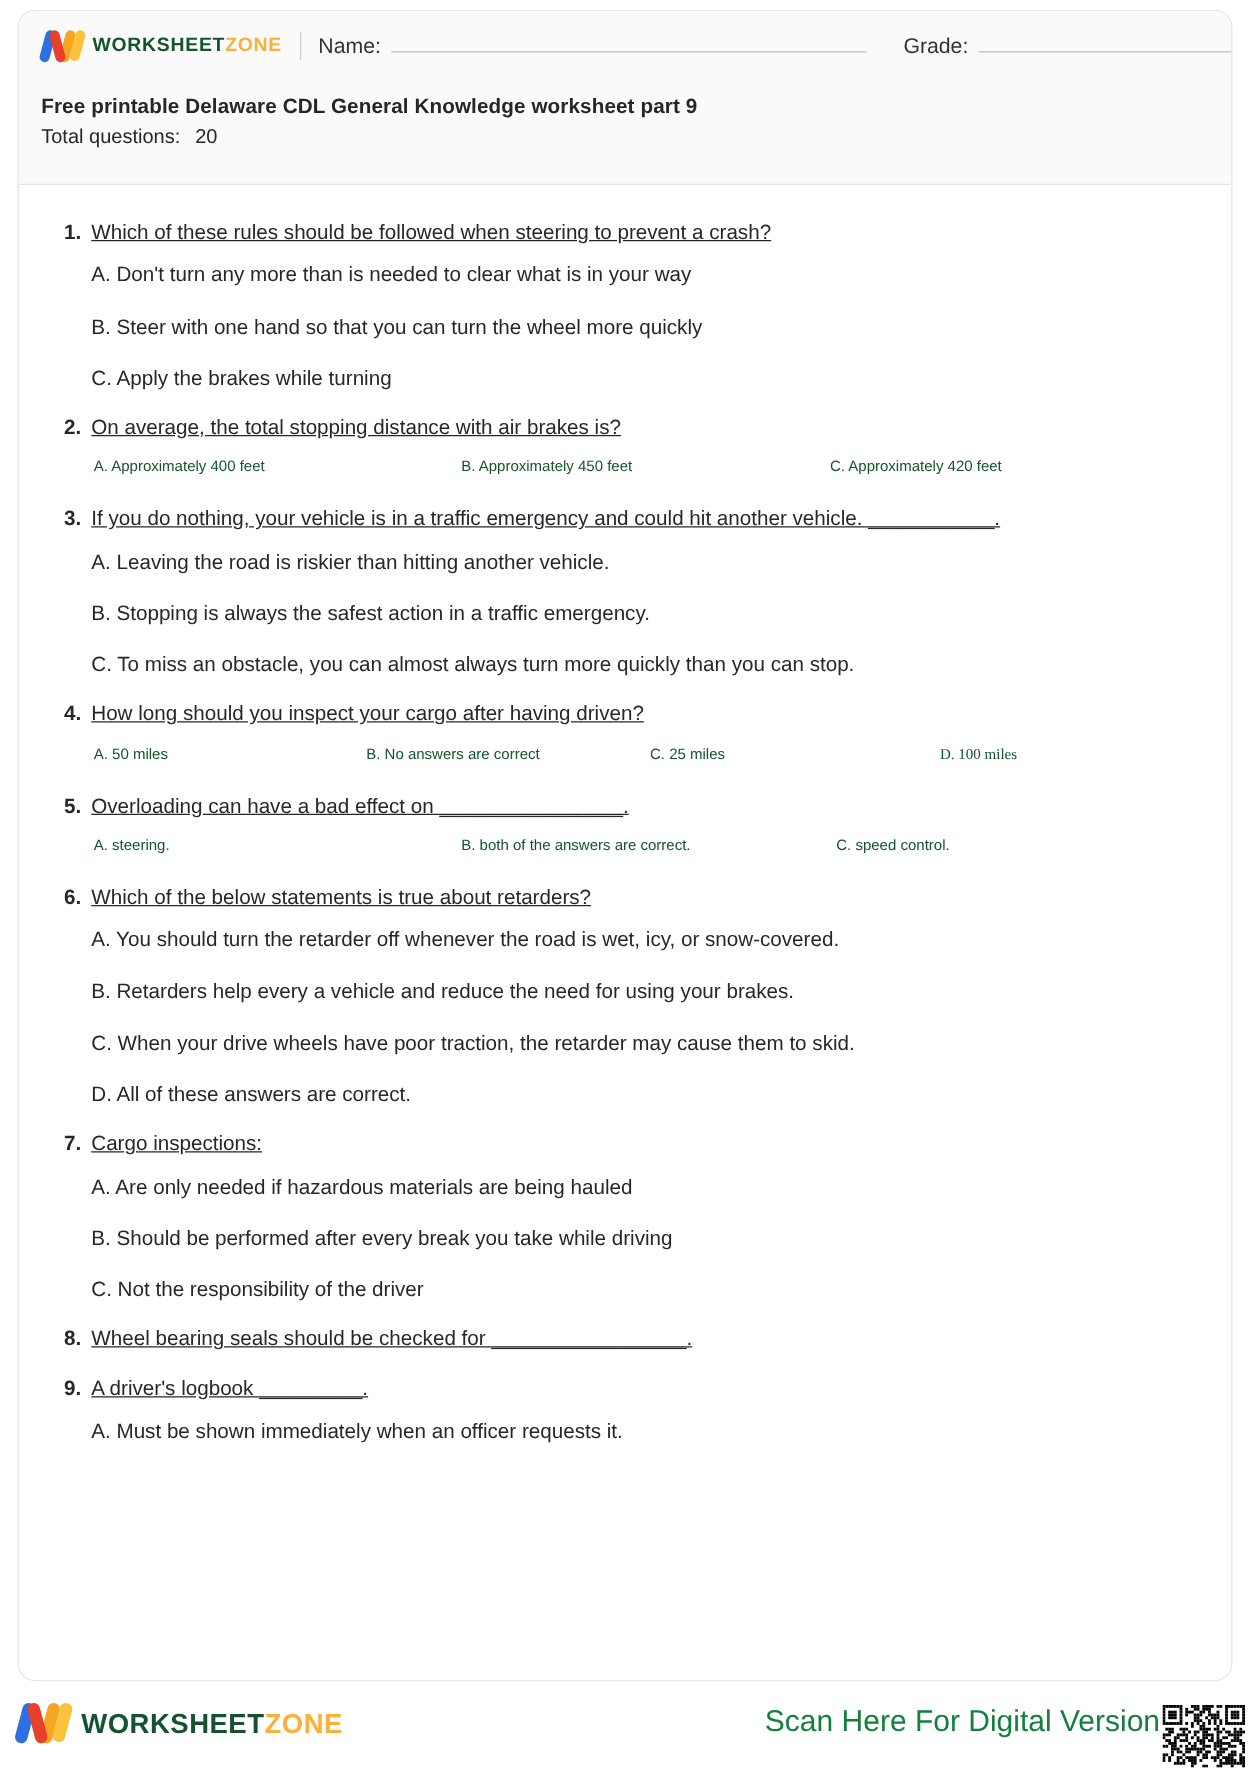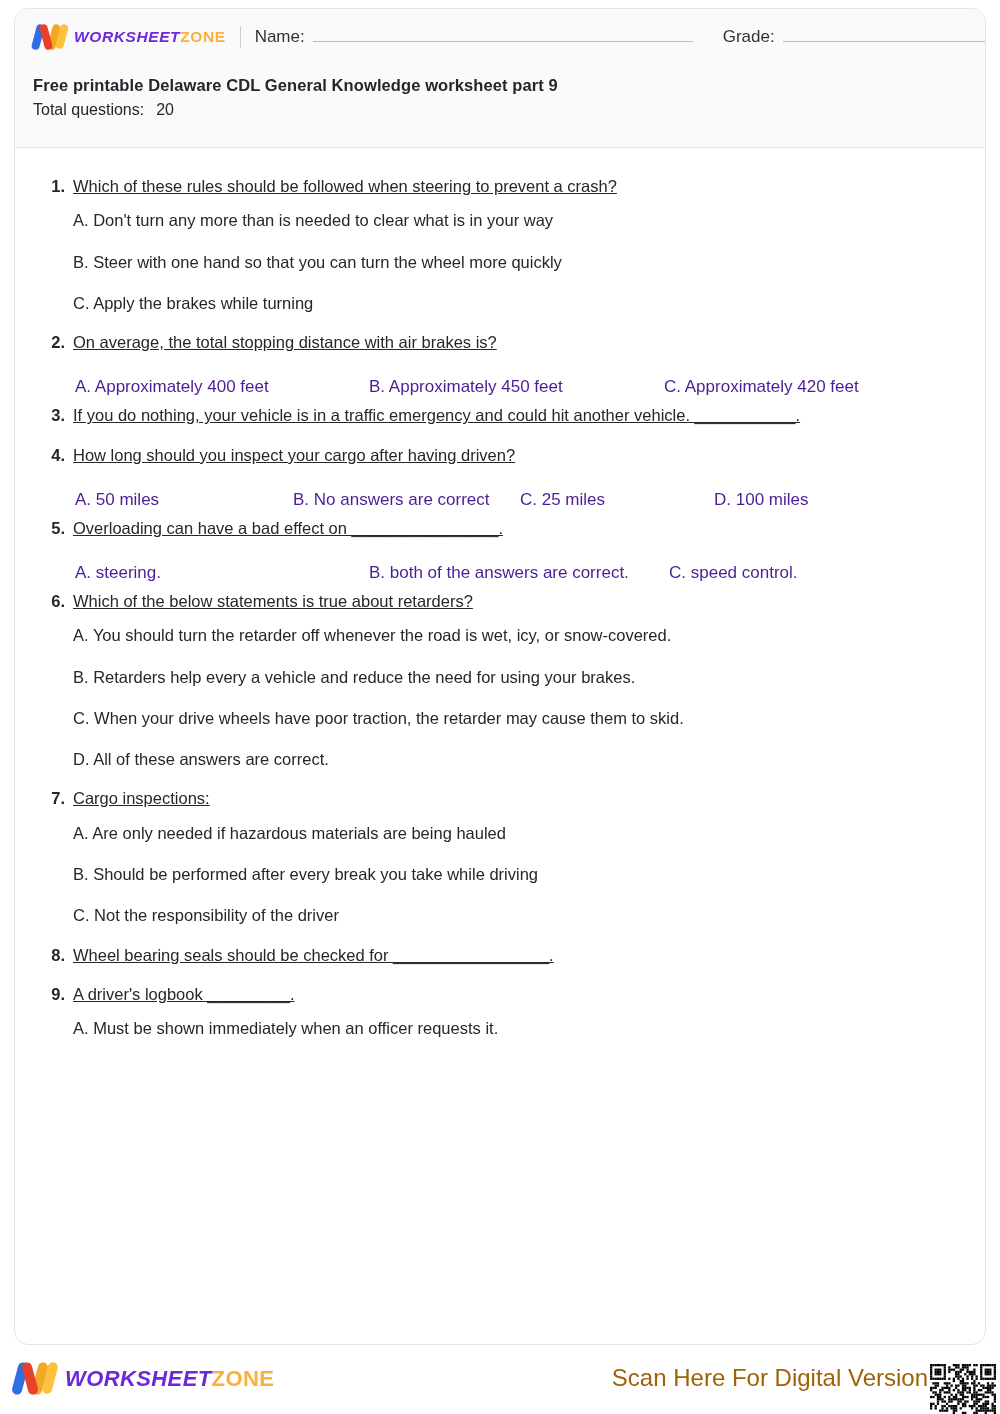--- a/index.html
+++ b/index.html
@@ -69,21 +69,21 @@
   .logo-mark .st3 { left: 17px; background: #f5a623; transform: rotate(15deg); }
   .logo-mark .st4 { left: 25px; background: #fcc13d; transform: rotate(15deg); height: 25px;}
 
   .logo-text {
     font-size: 15.5px;
     font-weight: bold;
     letter-spacing: 0.6px;
     white-space: nowrap;
     line-height: 1;
   }
-  .logo-text .ws { color: #6d28d9; font-style: italic; }
+  .logo-text .ws { color: #14532d; }
   .logo-text .zn { color: #fbb03b; }
 
   .header-sep {
     width: 1px;
     height: 22px;
     background: #c9cdd3;
     margin: 0 14px 0 14px;
     flex: none;
   }
 
@@ -155,25 +155,24 @@
   .opts.stacked .opt:last-child { margin-bottom: 0; }
 
   .opts.inline {
     position: relative;
     height: 22px;
     padding-left: 0;
   }
   .opts.inline .opt {
     position: absolute;
     top: 0;
-    font-size: 17px;
+    font-size: 12px;
     line-height: 1.35;
-    color: #4c1d95;
+    color: #14532d;
     white-space: nowrap;
-    margin-top: 11px;
   }
 
   
   .footer {
     position: absolute;
     left: 0;
     top: 1356px;
     width: 1000px;
     height: 58px;
   }
@@ -194,21 +193,21 @@
   .footer-logo .logo-mark .st2 { left: 11px; }
   .footer-logo .logo-mark .st3 { left: 21px; }
   .footer-logo .logo-mark .st4 { left: 31px; height: 32px; }
   .footer-logo .logo-text { font-size: 22px; letter-spacing: 0.4px; }
 
   .scan-text {
     position: absolute;
     right: 72px;
     top: 8px;
     font-size: 24px;
-    color: #a16207;
+    color: #15803d;
     white-space: nowrap;
   }
   .qr {
     position: absolute;
     right: 4px;
     top: 8px;
     width: 66px;
     height: 66px;
     background: #ffffff;
   }
@@ -273,31 +272,36 @@
             <div class="opt" style="left: 36px;">A. Approximately 400 feet</div>
             <div class="opt" style="left: 330px;">B. Approximately 450 feet</div>
             <div class="opt" style="left: 625px;">C. Approximately 420 feet</div>
           </div>
         </div>
         <div class="q-block">
           <div class="q-line">
             <span class="q-num">3.</span>
             <span class="q-text">If you do nothing, your vehicle is in a traffic emergency and could hit another vehicle. ___________.</span>
           </div>
+          <div class="opts stacked">
+            <div class="opt">A. Leaving the road is riskier than hitting another vehicle.</div>
+            <div class="opt">B. Stopping is always the safest action in a traffic emergency.</div>
+            <div class="opt">C. To miss an obstacle, you can almost always turn more quickly than you can stop.</div>
+          </div>
         </div>
         <div class="q-block">
           <div class="q-line">
             <span class="q-num">4.</span>
             <span class="q-text">How long should you inspect your cargo after having driven?</span>
           </div>
           <div class="opts inline">
             <div class="opt" style="left: 36px;">A. 50 miles</div>
             <div class="opt" style="left: 254px;">B. No answers are correct</div>
             <div class="opt" style="left: 481px;">C. 25 miles</div>
-            <div class="opt" style="left: 675px;">D. 100 miles</div>
+            <div class="opt" style="left: 713px; font-family: Liberation Serif, serif;">D. 100 miles</div>
           </div>
         </div>
         <div class="q-block">
           <div class="q-line">
             <span class="q-num">5.</span>
             <span class="q-text">Overloading can have a bad effect on ________________.</span>
           </div>
           <div class="opts inline">
             <div class="opt" style="left: 36px;">A. steering.</div>
             <div class="opt" style="left: 330px;">B. both of the answers are correct.</div>

